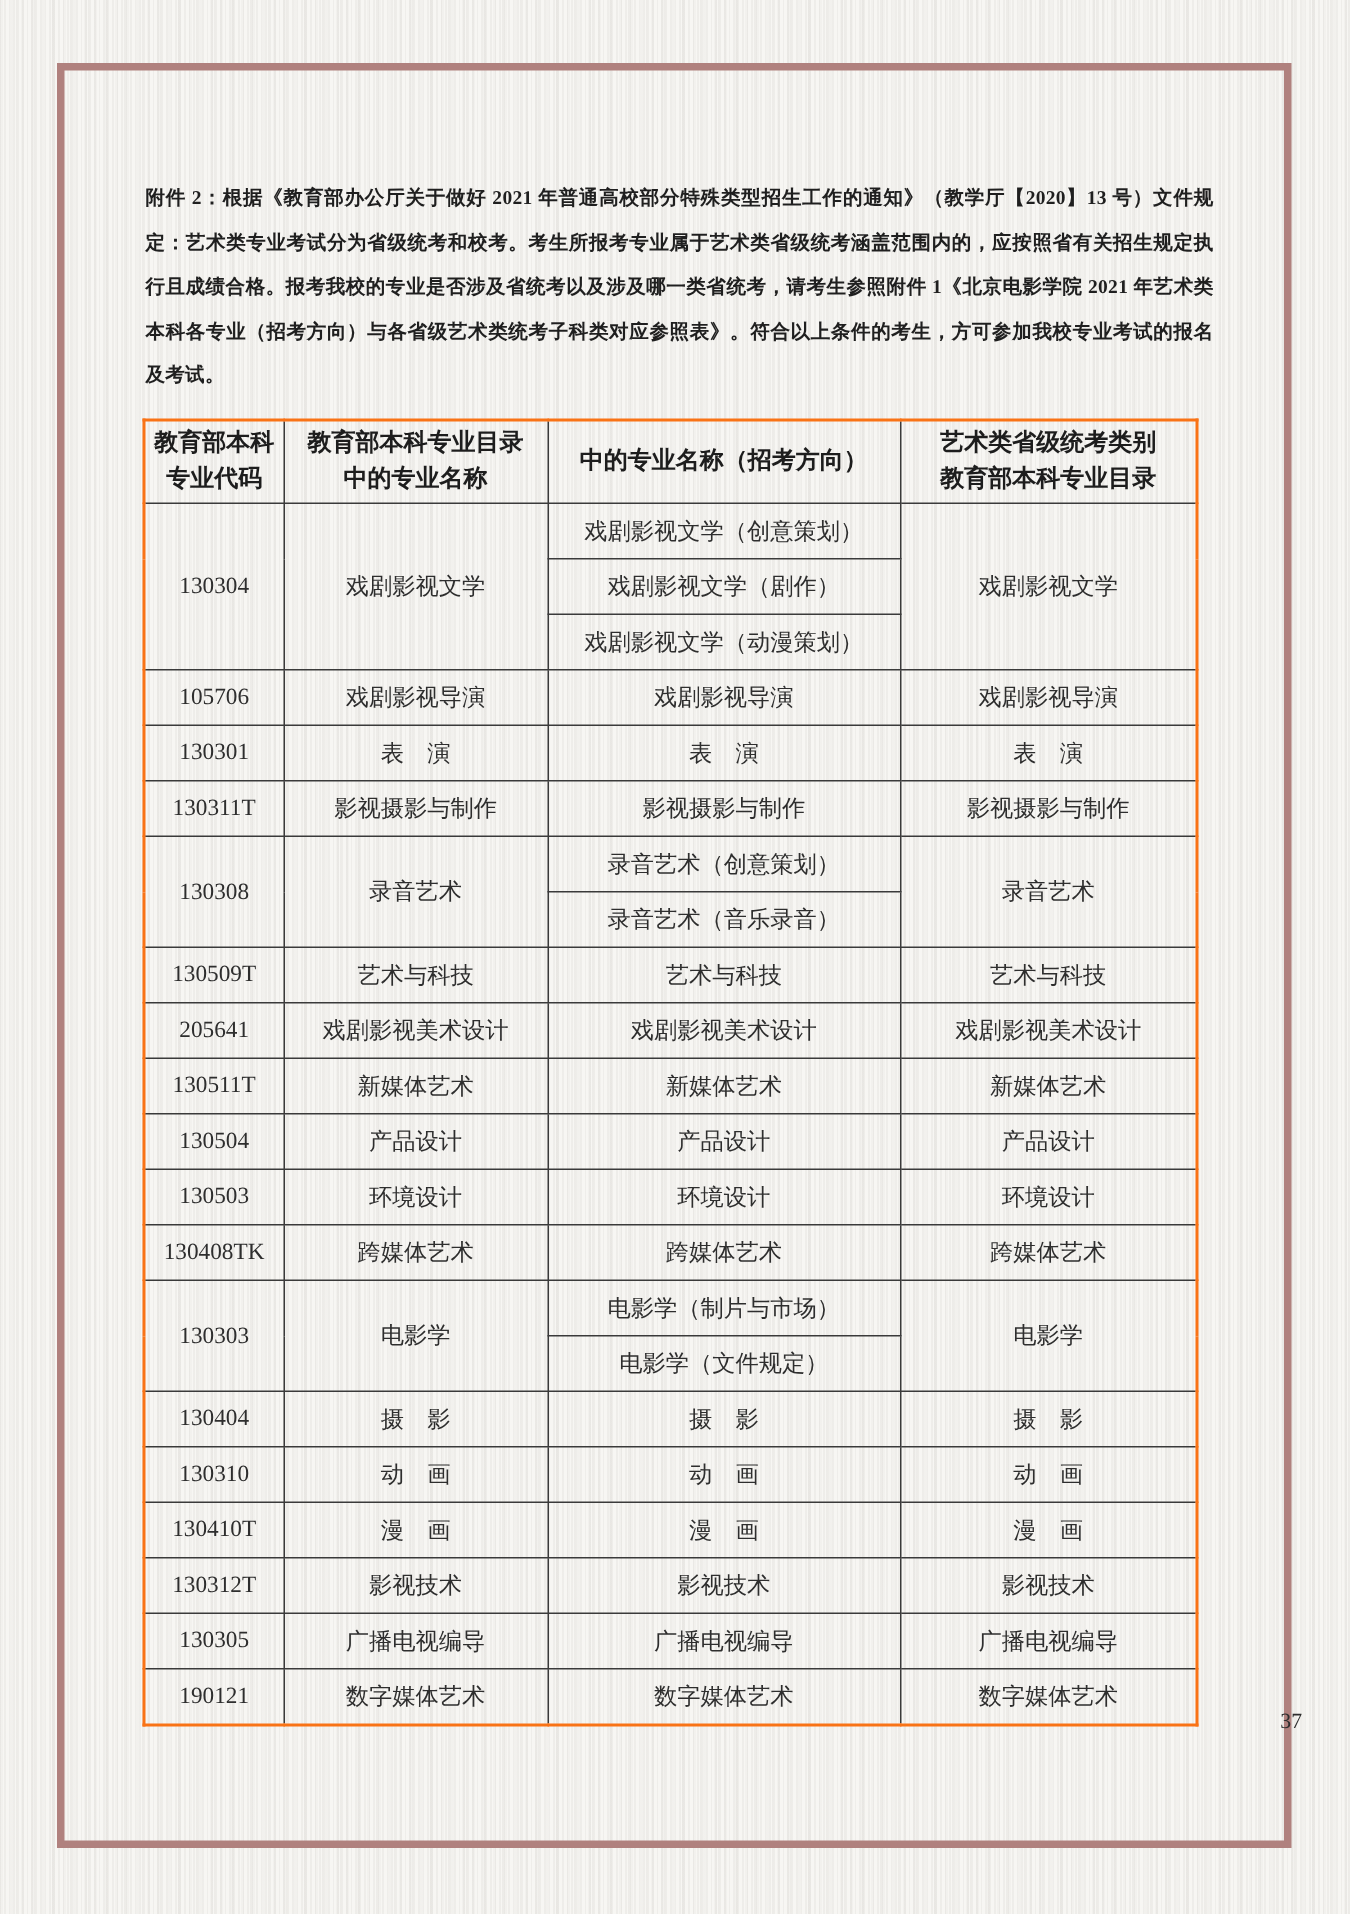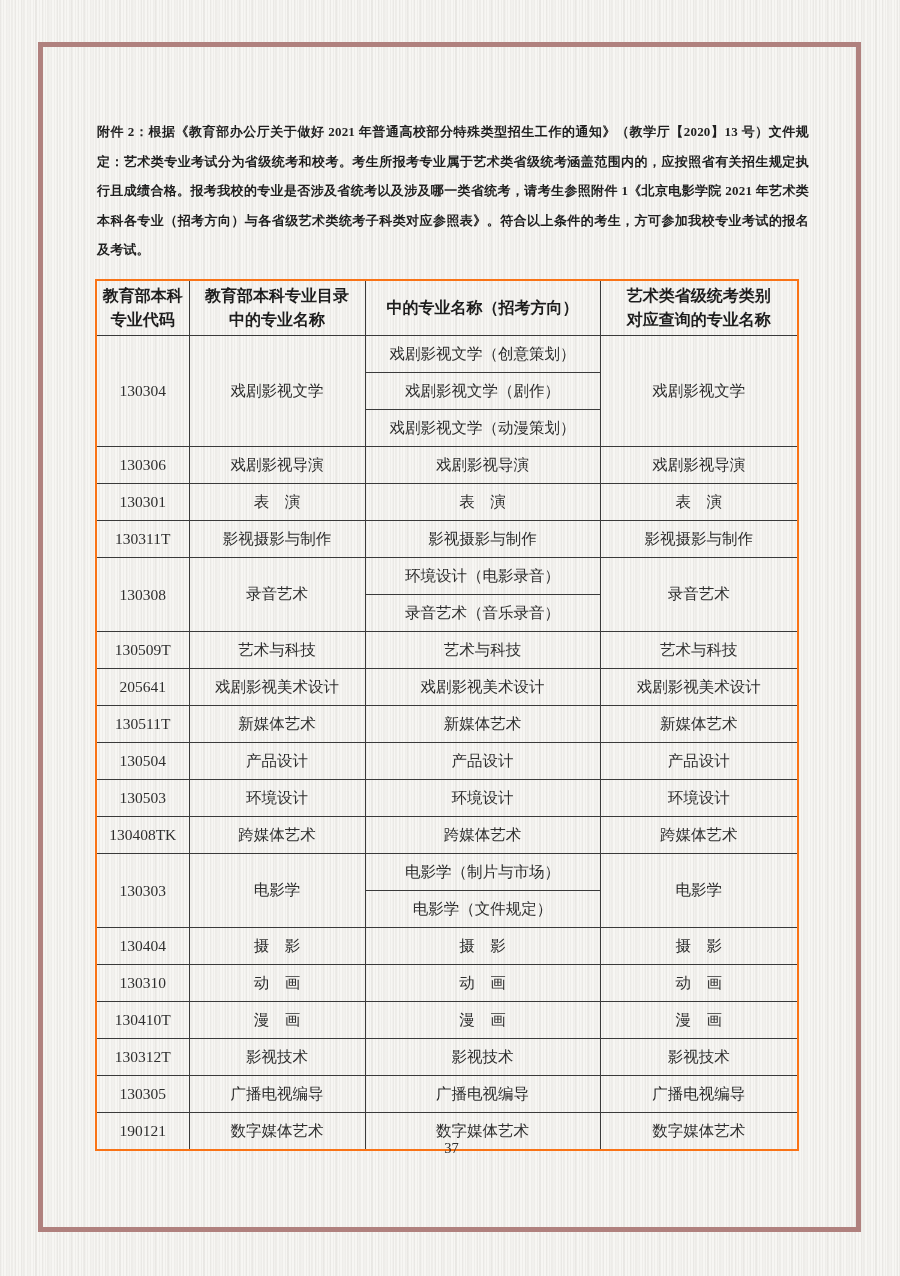--- a/index.html
+++ b/index.html
@@ -77,24 +77,24 @@
     font-size: 15.5px;
     color: #2e2e2e;
   }
   .col-code  { width: 93px;  }
   .col-cat   { width: 176px; }
   .col-dir   { width: 235px; }
   .col-uni   { width: 198px; }
 
   .page-number {
     position: absolute;
-    left: 2px;
+    left: 12px;
     top: 1093px;
     width: 100%;
-    text-align: center;
+    text-align: right;
     font-size: 14.5px;
     color: #2e2e2e;
   }
 </style>
 </head>
 <body>
 
 <div class="frame">
 
   <p class="intro">附件 2：根据《教育部办公厅关于做好 2021 年普通高校部分特殊类型招生工作的通知》（教学厅【2020】13 号）文件规定：艺术类专业考试分为省级统考和校考。考生所报考专业属于艺术类省级统考涵盖范围内的，应按照省有关招生规定执行且成绩合格。报考我校的专业是否涉及省统考以及涉及哪一类省统考，请考生参照附件 1《北京电影学院 2021 年艺术类本科各专业（招考方向）与各省级艺术类统考子科类对应参照表》。符合以上条件的考生，方可参加我校专业考试的报名及考试。</p>
@@ -107,58 +107,58 @@
       <col class="col-uni">
     </colgroup>
     <thead>
       <tr>
         <th>教育部本科
 专业代码</th>
         <th>教育部本科专业目录
 中的专业名称</th>
         <th>中的专业名称（招考方向）</th>
         <th>艺术类省级统考类别
-对应查询的专业名称</th>
+教育部本科专业目录</th>
       </tr>
     </thead>
     <tbody id="table-body">
         <tr>
           <td rowspan="3">130304</td>
           <td rowspan="3">戏剧影视文学</td>
           <td>戏剧影视文学（创意策划）</td>
           <td rowspan="3">戏剧影视文学</td>
         </tr>
         <tr>
           <td>戏剧影视文学（剧作）</td>
         </tr>
         <tr>
           <td>戏剧影视文学（动漫策划）</td>
         </tr>
         <tr>
-          <td>130306</td>
+          <td>105706</td>
           <td>戏剧影视导演</td>
           <td>戏剧影视导演</td>
           <td>戏剧影视导演</td>
         </tr>
         <tr>
           <td>130301</td>
           <td>表　演</td>
           <td>表　演</td>
           <td>表　演</td>
         </tr>
         <tr>
           <td>130311T</td>
           <td>影视摄影与制作</td>
           <td>影视摄影与制作</td>
           <td>影视摄影与制作</td>
         </tr>
         <tr>
           <td rowspan="2">130308</td>
           <td rowspan="2">录音艺术</td>
-          <td>环境设计（电影录音）</td>
+          <td>录音艺术（创意策划）</td>
           <td rowspan="2">录音艺术</td>
         </tr>
         <tr>
           <td>录音艺术（音乐录音）</td>
         </tr>
         <tr>
           <td>130509T</td>
           <td>艺术与科技</td>
           <td>艺术与科技</td>
           <td>艺术与科技</td>

